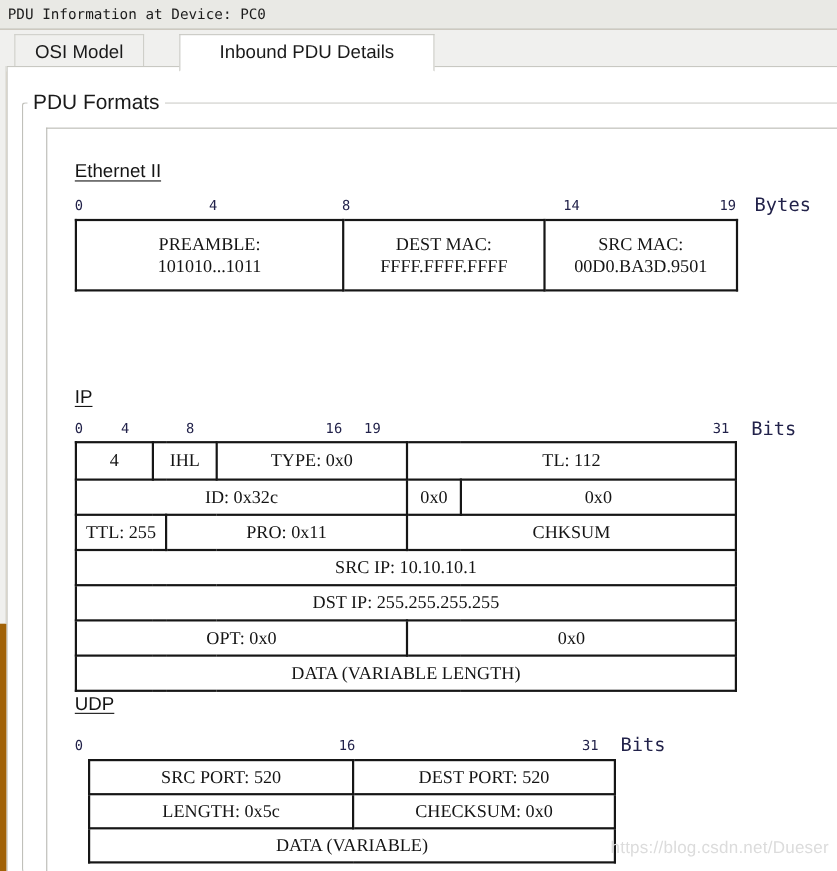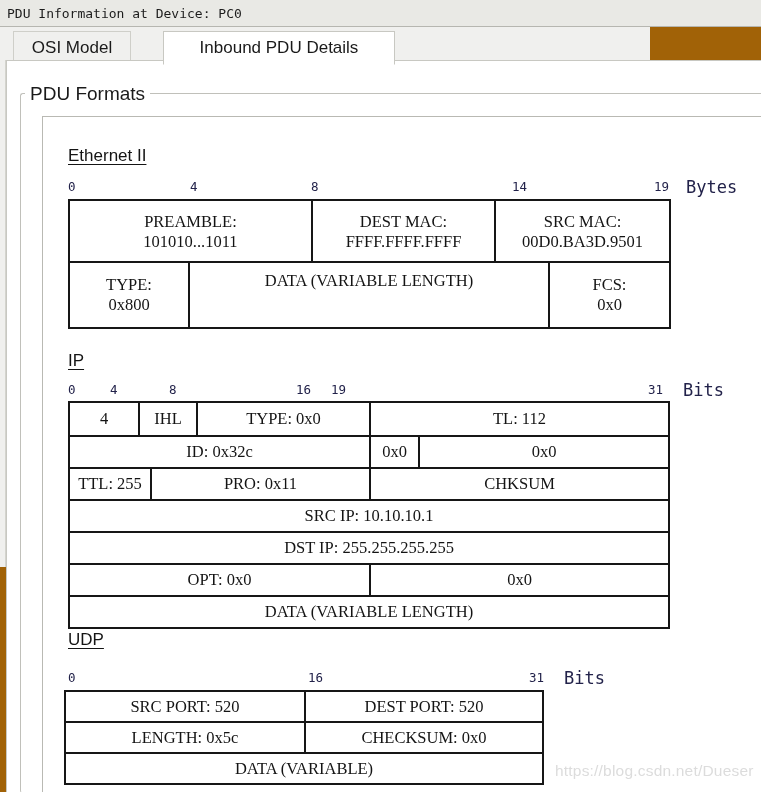--- a/index.html
+++ b/index.html
@@ -46,21 +46,21 @@
     color: #1c1c1c;
     letter-spacing: 0px;
     line-height: 21px;
     white-space: nowrap;
   }
 
   
   #tabbar {
     position: absolute;
     left: 0; top: 27px;
-    width: 650px;
+    width: 761px;
     height: 38px;
     background: #f0f0ee;
   }
   .tab {
     position: absolute;
     top: 4px;
     height: 34px;
     box-sizing: border-box;
     font-size: 17px;
     color: #1a1a1a;
@@ -268,42 +268,20 @@
           <span class="l2">FFFF.FFFF.FFFF</span>
         </td>
         <td>
           <span>SRC MAC:</span>
           <span class="l2">00D0.BA3D.9501</span>
         </td>
       </tr>
     </tbody>
   </table>
 
-  <table class="pkt" id="eth-table2" style="left:68px; top:261px; width:601px;">
-    <colgroup>
-      <col style="width:120px">
-        <col style="width:360px">
-        <col style="width:121px">
-    </colgroup>
-    <tbody>
-      <tr>
-        <td style="height:64px;">
-          <span>TYPE:</span>
-          <span class="l2">0x800</span>
-        </td>
-        <td style="vertical-align:top; padding-top:8px;">
-          <span>DATA (VARIABLE LENGTH)</span>
-        </td>
-        <td>
-          <span>FCS:</span>
-          <span class="l2">0x0</span>
-        </td>
-      </tr>
-    </tbody>
-  </table>
 
   <div class="section-title" style="left:68px; top:351px;">IP</div>
 
   <div class="ruler" style="left:68px; top:381px; width:660px;">
     <span class="tick" style="left:0px;">0</span>
     <span class="tick" style="left:42px;">4</span>
     <span class="tick" style="left:101px;">8</span>
     <span class="tick" style="left:228px;">16</span>
     <span class="tick" style="left:263px;">19</span>
     <span class="tick" style="left:580px;">31</span>
@@ -355,21 +333,21 @@
 
   <div class="section-title" style="left:68px; top:630px;">UDP</div>
 
   <div class="ruler" style="left:68px; top:669px; width:560px;">
     <span class="tick" style="left:0px;">0</span>
     <span class="tick" style="left:240px;">16</span>
     <span class="tick" style="left:461px;">31</span>
     <span class="unit" style="left:496px;">Bits</span>
   </div>
 
-  <table class="pkt" id="udp-table" style="left:64px; top:690px; width:478px;">
+  <table class="pkt" id="udp-table" style="left:80px; top:690px; width:478px;">
     <colgroup>
       <col style="width:240px">
         <col style="width:238px">
     </colgroup>
     <tbody>
       <tr>
         <td style="height:29px;">SRC PORT: 520</td>
         <td>DEST PORT: 520</td>
       </tr>
       <tr>

